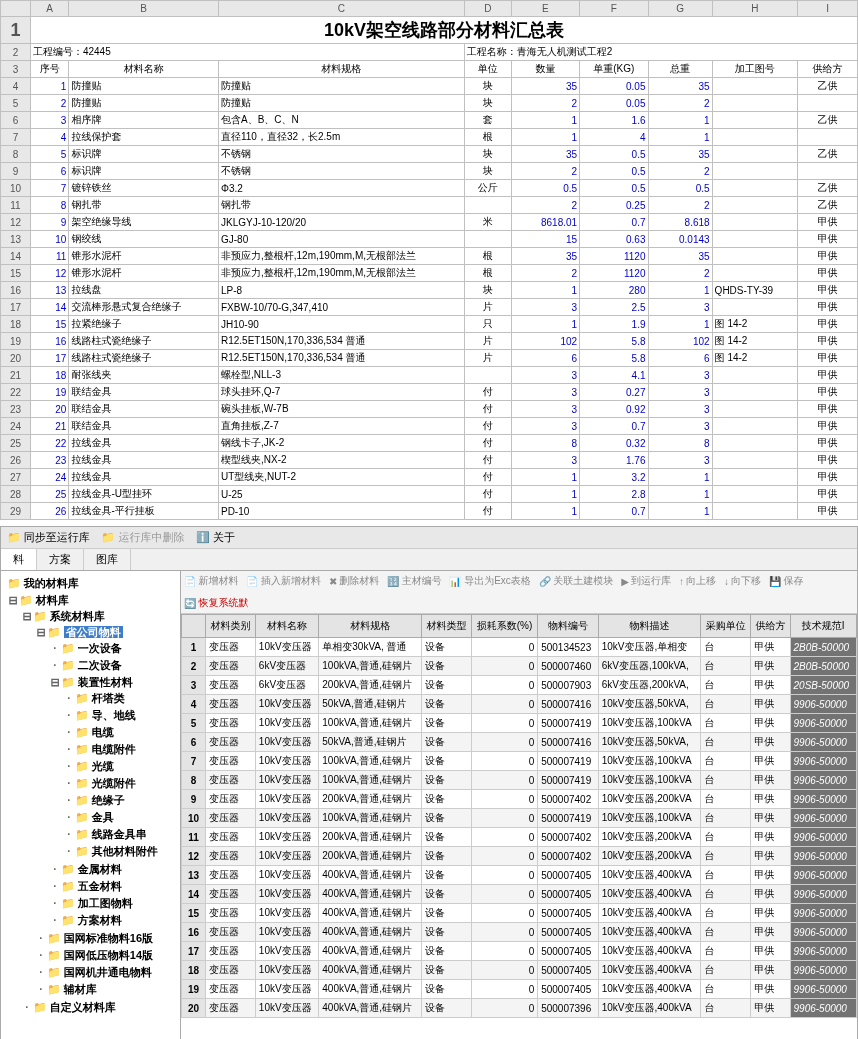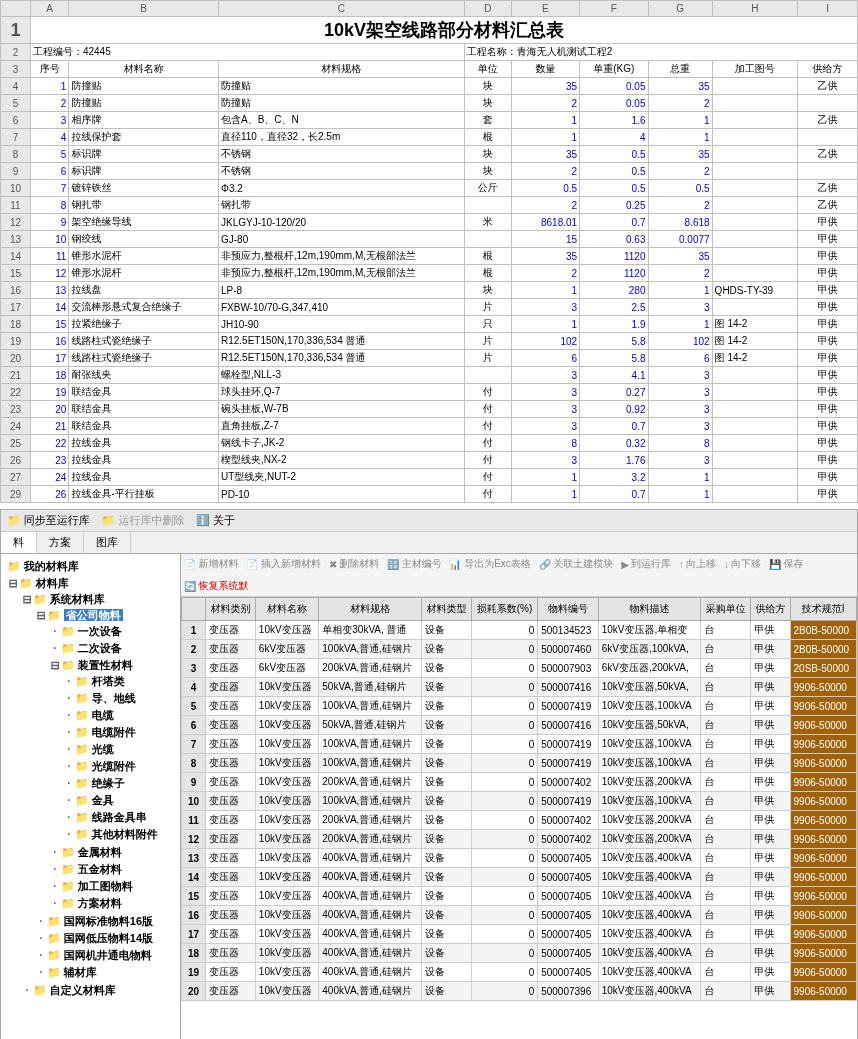--- a/index.html
+++ b/index.html
@@ -38,21 +38,21 @@
   .grid-panel { flex: 1; background: #fff; overflow: auto; }
   .grid-toolbar { padding: 3px; border-bottom: 1px solid #ccc; font-size: 10px; color: #888; display: flex; gap: 8px; flex-wrap: wrap; background: #f4f4f4; }
   .grid-toolbar span { display: flex; align-items: center; gap: 2px; }
   .grid-toolbar .red { color: #c00; }
   
   .datagrid { border-collapse: collapse; width: 100%; font-size: 10px; }
   .datagrid th { background: #e4e4e4; border: 1px solid #aaa; padding: 4px 3px; font-weight: normal; white-space: nowrap; }
   .datagrid td { border: 1px solid #ccc; padding: 2px 3px; white-space: nowrap; }
   .datagrid .rownum { background: #e4e4e4; text-align: center; font-weight: bold; width: 24px; }
   .datagrid .r { text-align: right; }
-  .datagrid .tech { background: #a16207; color: #fff; }
+  .datagrid .tech { background: #737373; color: #fff; font-style: italic; }
   .datagrid tr:nth-child(even) td:not(.rownum):not(.tech) { background: #f4f4f4; }
 </style>
 </head>
 <body>
 
 <table class="spreadsheet">
   <colgroup>
     <col style="width:28px">
       <col style="width:36px">
       <col style="width:140px">
@@ -209,21 +209,21 @@
     <td class="ctr">甲供</td>
       </tr>
       <tr class="data-row">
         <td class="row-header">13</td>
     <td class="num">10</td>
     <td class="txt">钢绞线</td>
     <td class="txt">GJ-80</td>
     <td class="ctr"></td>
     <td class="num">15</td>
     <td class="num">0.63</td>
-    <td class="num">0.0077</td>
+    <td class="num">0.0143</td>
     <td class="txt"></td>
     <td class="ctr">甲供</td>
       </tr>
       <tr class="data-row">
         <td class="row-header">14</td>
     <td class="num">11</td>
     <td class="txt">锥形水泥杆</td>
     <td class="txt">非预应力,整根杆,12m,190mm,M,无根部法兰</td>
     <td class="ctr">根</td>
     <td class="num">35</td>
@@ -377,20 +377,32 @@
     <td class="ctr">甲供</td>
       </tr>
       <tr class="data-row">
         <td class="row-header">27</td>
     <td class="num">24</td>
     <td class="txt">拉线金具</td>
     <td class="txt">UT型线夹,NUT-2</td>
     <td class="ctr">付</td>
     <td class="num">1</td>
     <td class="num">3.2</td>
+    <td class="num">1</td>
+    <td class="txt"></td>
+    <td class="ctr">甲供</td>
+      </tr>
+      <tr class="data-row">
+        <td class="row-header">28</td>
+    <td class="num">25</td>
+    <td class="txt">拉线金具-U型挂环</td>
+    <td class="txt">U-25</td>
+    <td class="ctr">付</td>
+    <td class="num">1</td>
+    <td class="num">2.8</td>
     <td class="num">1</td>
     <td class="txt"></td>
     <td class="ctr">甲供</td>
       </tr>
       <tr class="data-row">
         <td class="row-header">29</td>
     <td class="num">26</td>
     <td class="txt">拉线金具-平行挂板</td>
     <td class="txt">PD-10</td>
     <td class="ctr">付</td>

